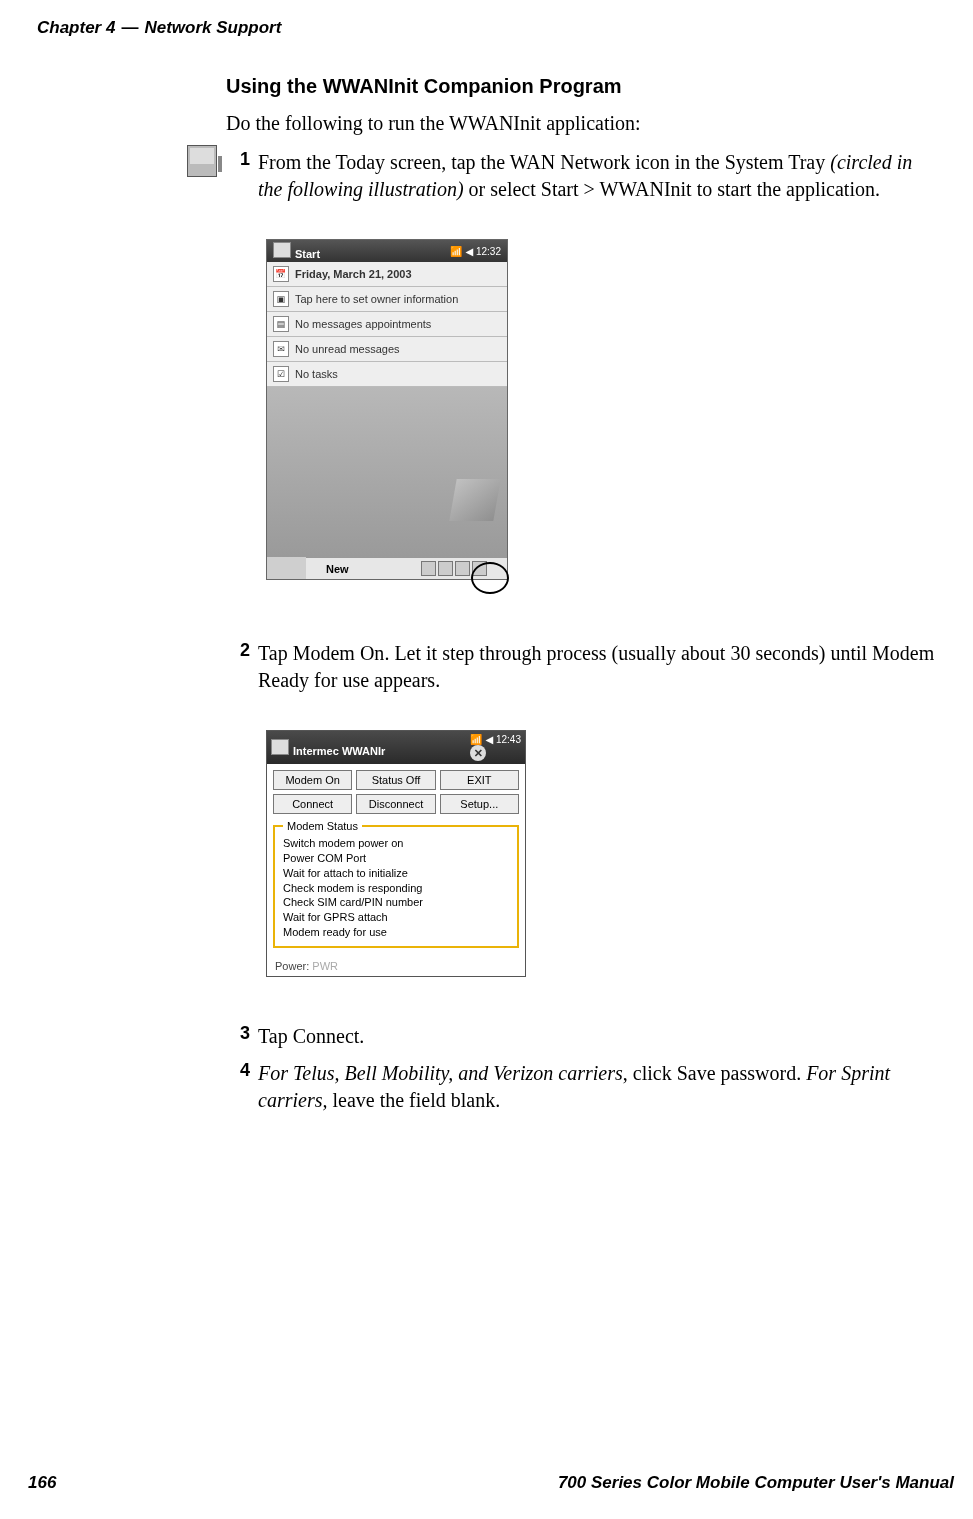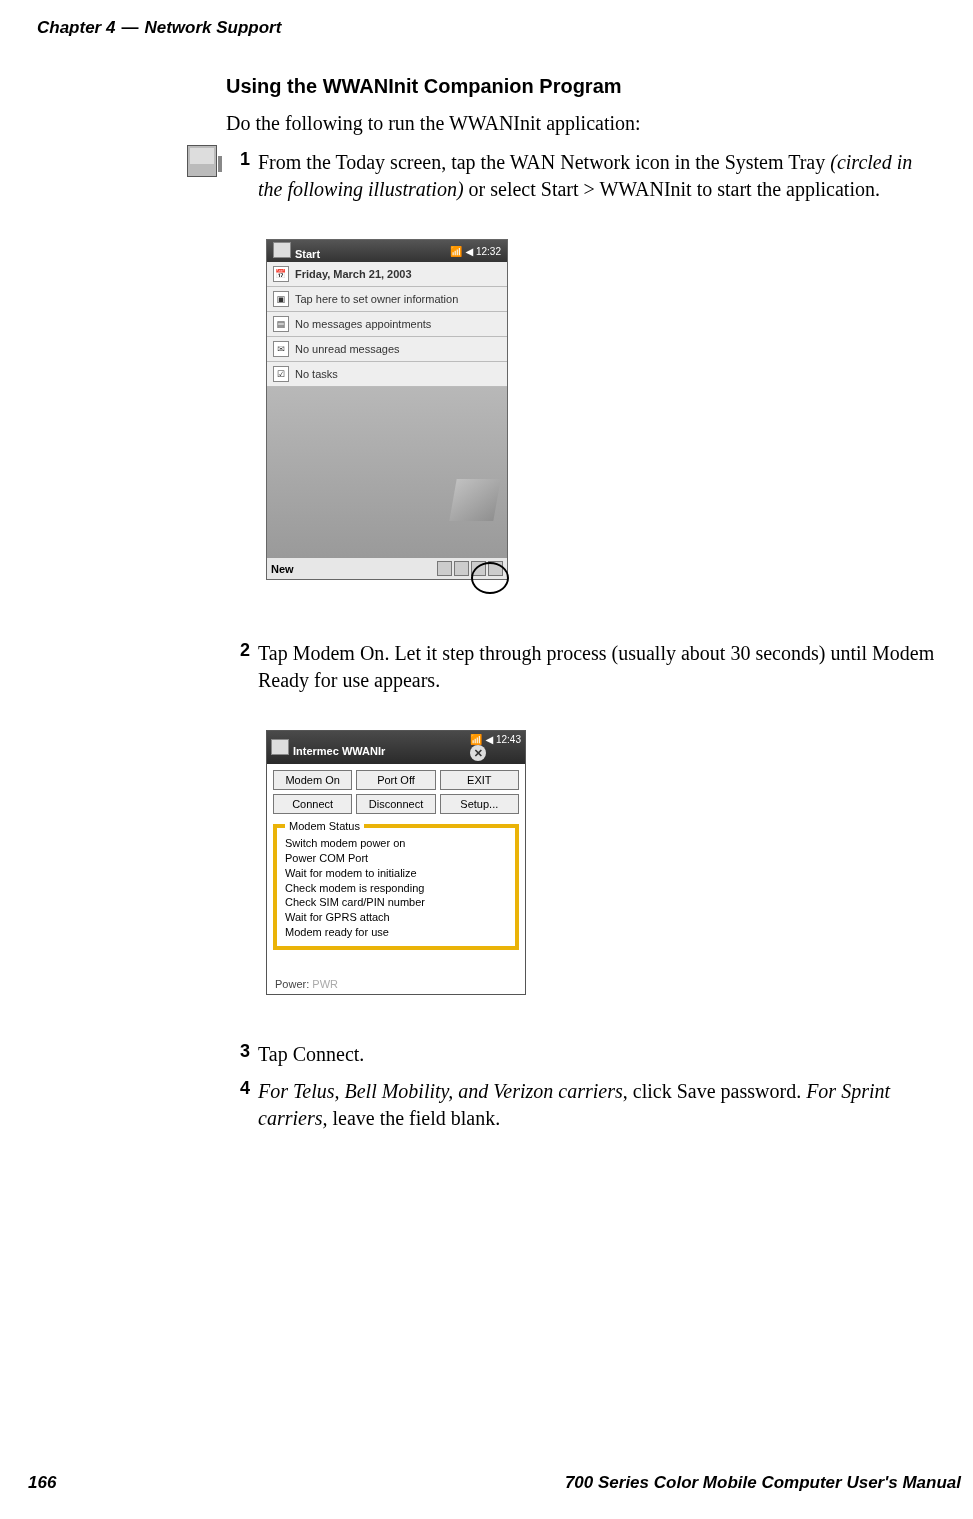--- a/index.html
+++ b/index.html
@@ -114,22 +114,23 @@
     position: relative;
   }
   .today-canvas .flaglogo {
     position: absolute; right: 10px; bottom: 36px; width: 44px; height: 42px;
     background: linear-gradient(135deg, #ccc 0%, #888 100%);
     transform: skewX(-10deg);
     opacity: 0.7;
   }
   .today-bottom {
     display: flex; justify-content: space-between; align-items: center;
-    background: #e7e7e7; border-top: 1px solid #999; padding: 3px 4px;
-    font-weight: bold;
+    background: #e7e7e7; border-top: 1px solid #999; padding: 3px 20px;
+    font-weight: bold;
+    margin-left: 39px;
   }
   .tray-icons { display: flex; gap: 2px; }
   .tray-icon {
     width: 13px; height: 13px; background: #ccc; border: 1px solid #777;
   }
   .circle-anno {
     position: relative;
     margin-top: -18px;
     margin-left: 205px;
     width: 34px; height: 28px;
@@ -155,31 +156,31 @@
     color: #333; display: flex; align-items: center; justify-content: center;
     font-weight: bold; font-size: 11px;
   }
   .wwan-body { padding: 6px; }
   .btn-row { display: flex; gap: 4px; margin-bottom: 4px; }
   .ppc-btn {
     flex: 1; border: 1px solid #777; background: #eee;
     text-align: center; padding: 3px 0; font-size: 11px;
   }
   fieldset.status {
-    border: 4px solid #eab308; margin: 6px 0 20px 0; padding: 4px 8px 6px 8px;
+    border: 2px solid #eab308; margin: 6px 0 4px 0; padding: 4px 8px 6px 8px;
   }
   fieldset.status legend { font-size: 11px; padding: 0 4px; }
   .status-line { line-height: 1.35; }
   .power { padding: 2px 8px 4px 8px; color: #444; }
   .power .pwr { color: #aaa; margin-top: 17px; }
 
   .footer {
     position: absolute;
     bottom: 26px;
-    left: 28px; right: 12px;
+    left: 28px; right: 19px;
     display: flex; justify-content: space-between;
     font-family: "Verdana", "Arial", sans-serif;
     font-style: italic; font-weight: bold;
     font-size: 17px;
   }
 
   
   .phone-icon {
     width: 28px; height: 30px;
     background: #bbb; border: 1px solid #555;
@@ -269,33 +270,33 @@
 
   <div class="screenshot">
     <div class="wwan-box">
       <div class="wwan-title">
         <span><span class="flag"></span><span>Intermec WWANIr</span></span>
         <span style="font-weight:normal;font-size:10px;">📶 ◀ <span>12:43</span> <span class="close">✕</span></span>
       </div>
       <div class="wwan-body">
         <div class="btn-row">
           <div class="ppc-btn">Modem On</div>
-          <div class="ppc-btn">Port Off</div>
+          <div class="ppc-btn">Status Off</div>
           <div class="ppc-btn">EXIT</div>
         </div>
         <div class="btn-row">
           <div class="ppc-btn">Connect</div>
           <div class="ppc-btn">Disconnect</div>
           <div class="ppc-btn">Setup...</div>
         </div>
         <fieldset class="status">
           <legend>Modem Status</legend>
           <div class="status-line">Switch modem power on</div>
           <div class="status-line">Power COM Port</div>
-          <div class="status-line">Wait for modem to initialize</div>
+          <div class="status-line">Wait for attach to initialize</div>
           <div class="status-line">Check modem is responding</div>
           <div class="status-line">Check SIM card/PIN number</div>
           <div class="status-line">Wait for GPRS attach</div>
           <div class="status-line">Modem ready for use</div>
         </fieldset>
       </div>
       <div class="power">
         <span>Power: </span><span class="pwr">PWR</span>
       </div>
     </div>

